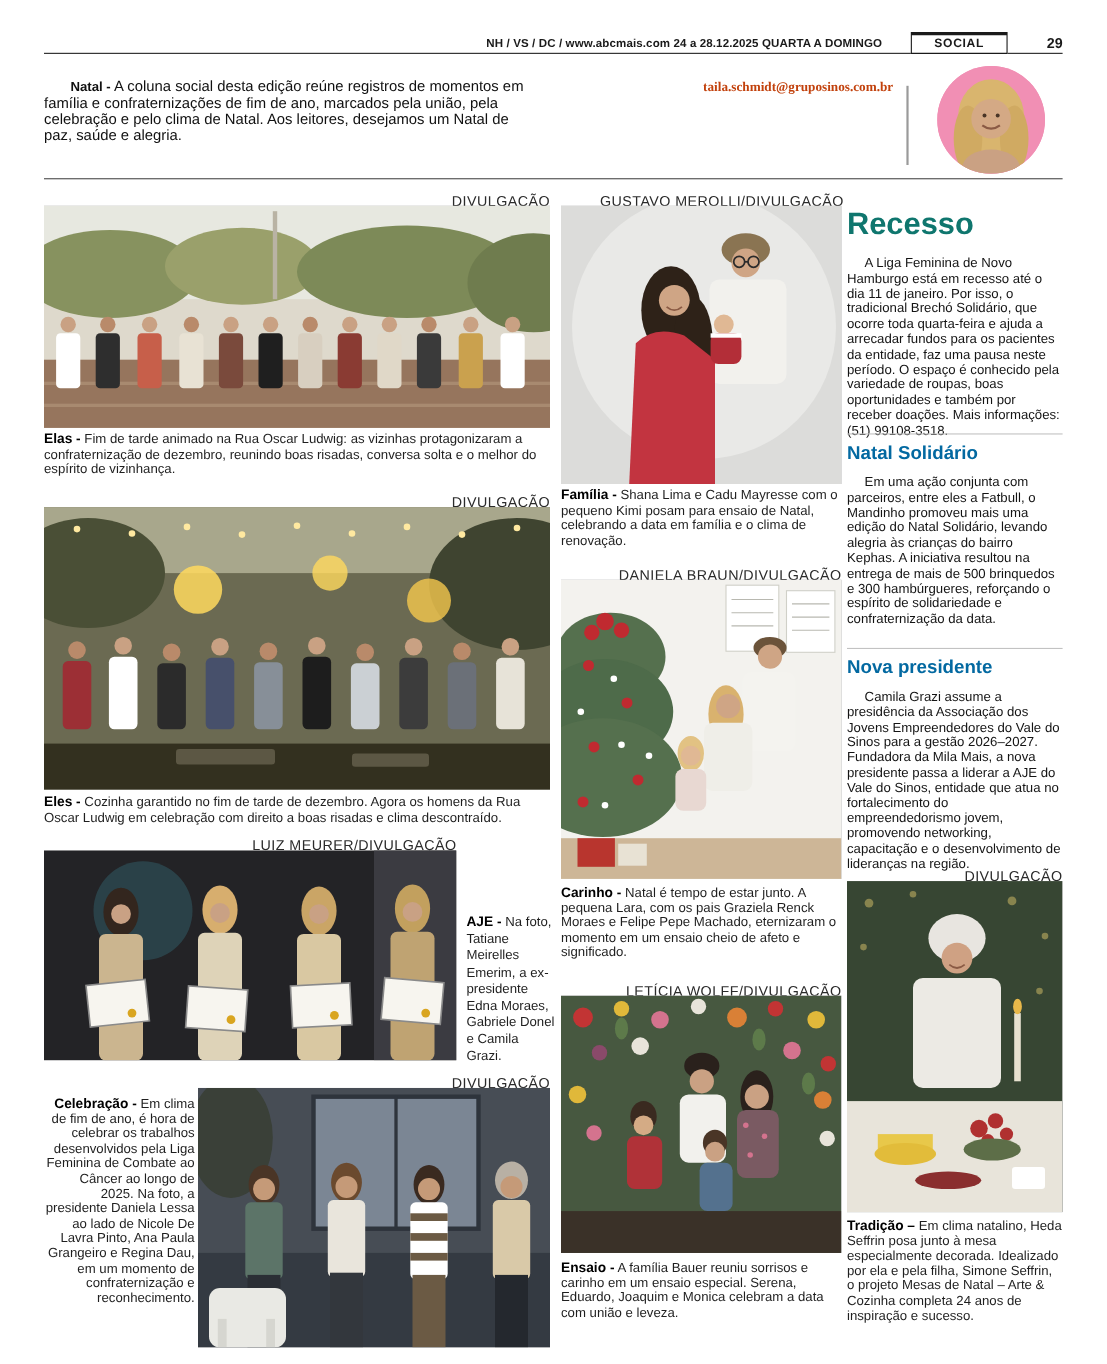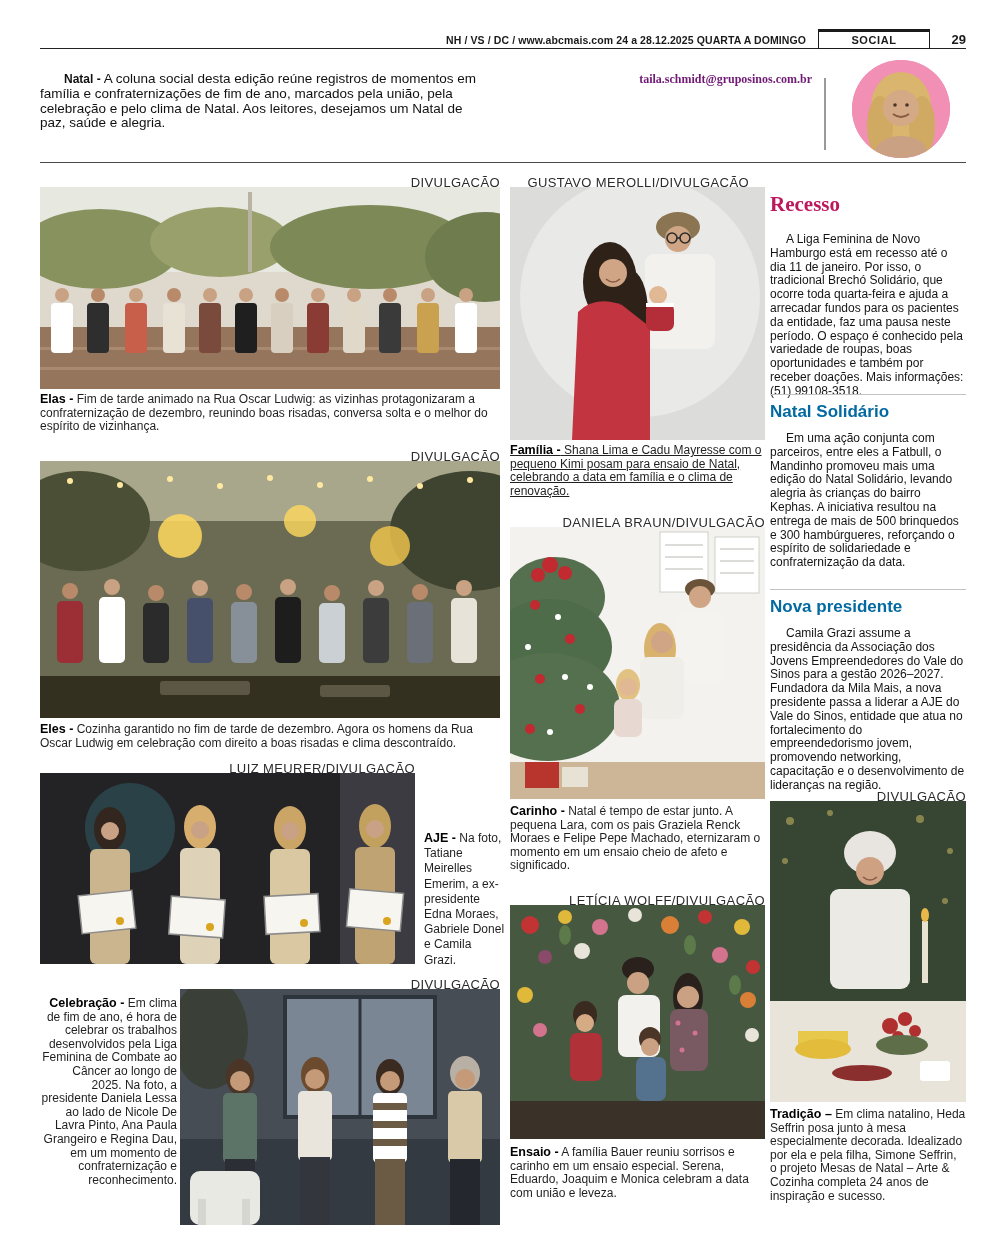--- a/index.html
+++ b/index.html
@@ -2,70 +2,70 @@
 <html><head>
 <meta charset="utf-8">
 <style>
   * { margin:0; padding:0; box-sizing:border-box; }
   html,body { width:1006px; height:1240px; }
   body {
     position:relative; background:#ffffff; color:#1a1a1a;
     font-family:"Liberation Sans", sans-serif;
     -webkit-font-smoothing:antialiased;
   }
-  .abs { position:absolute; }
+  .abs { position:absolute;gap:14px; }
 
   
   #topline { left:40px; top:29px; width:926px; display:flex; align-items:stretch; }
   #edition-info { flex:1; align-self:flex-end; text-align:right; font-size:10.5px; font-weight:700; letter-spacing:.1px; padding-right:12px; padding-bottom:3px; white-space:nowrap; }
-  #section-tab { width:112px; height:20px; border:1px solid #1a1a1a; border-top-width:3px; background:#fff; text-align:center; font-size:11px; font-weight:700; letter-spacing:.6px; line-height:16px; z-index:2; }
+  #section-tab { width:88px; height:20px; border:1px solid #1a1a1a; border-top-width:3px; background:#fff; text-align:center; font-size:11px; font-weight:700; letter-spacing:.6px; line-height:16px; z-index:2; }
   #page-number { width:36px; text-align:right; align-self:flex-end; font-size:13px; font-weight:700; padding-bottom:2px; }
   #rule-top { left:40px; top:48px; width:926px; border-top:1.6px solid #222; }
   #rule-intro { left:40px; top:162px; width:926px; border-top:1px solid #4a4a4a; }
 
   
   #intro { left:40px; top:72px; width:445px; font-size:13.5px; line-height:14.8px; color:#111; }
   #intro b { font-size:12px;margin-left:24px; }
   #masthead { left:490px; top:72px; width:322px; text-align:right; }
   #mast-title { font-family:"Liberation Serif", serif; font-weight:700; font-size:33px; line-height:36px; color:#e25066; letter-spacing:.5px; }
   #mast-byline { font-family:"Liberation Serif", serif; font-size:16.5px; line-height:20px; color:#161616; margin-top:4px; }
-  #mast-email { font-family:"Liberation Serif", serif; font-weight:700; font-size:12px; line-height:15px; color:#701a75; }
+  #mast-email { font-family:"Liberation Serif", serif; font-weight:700; font-size:12px; line-height:15px; color:#c2410c; }
   #mast-divider { left:824px; top:78px; width:1.5px; height:72px; background:#9a9a9a; }
   #avatar { left:852px; top:60px; width:98px; height:98px; border-radius:50%; overflow:hidden; background:#f18fb4; }
   #avatar svg { display:block; width:100%; height:100%; }
 
   
   .credit { font-size:13px; letter-spacing:.4px; color:#2b2b2b; text-align:right; }
   .caption { font-size:12px; line-height:13.6px; color:#1f1f1f; }
   .caption b { font-size:12.5px; color:#000; }
   .photo { position:absolute; overflow:hidden; background:#b9b9b9; }
   .photo svg { display:block; width:100%; height:100%; }
-  .headline-serif { font-family:Liberation Serif, serif; font-weight:700; font-size:21px; line-height:30px; color:#be185d; }
+  .headline-serif { font-family:Liberation Sans, sans-serif; font-weight:700; font-size:28px; line-height:30px; color:#0f766e; }
   .headline-sans { font-weight:700; font-size:17px; line-height:20px; color:#0369a1; }
   .art-body { font-size:12px; line-height:13.8px; color:#141414; text-indent:16px; }
   .col-rule { border-top:1px solid #c2c2c2; }
 
   
   #credit1 { left:40px; top:175px; width:460px; }
   #photo1  { left:40px; top:187px; width:460px; height:202px; }
   #cap1    { left:40px; top:393px; width:460px; }
   #credit2 { left:40px; top:449px; width:460px; }
   #photo2  { left:40px; top:461px; width:460px; height:257px; }
   #cap2    { left:40px; top:723px; width:460px; }
   #credit3 { left:40px; top:761px; width:375px; }
   #photo3  { left:40px; top:773px; width:375px; height:191px; }
   #cap3    { left:424px; top:831px; width:81px; line-height:15.2px; }
   #cap4    { left:40px; top:997px; width:137px; text-align:right; }
   #credit4 { left:180px; top:977px; width:320px; }
   #photo4  { left:180px; top:989px; width:320px; height:236px; }
 
   
-  #credit5 { left:494px; top:175px; width:255px; }
+  #credit5 { left:512px; top:175px; width:255px; }
   #photo5  { left:510px; top:187px; width:255px; height:253px; }
-  #cap5    { left:510px; top:444px; width:255px;text-decoration:underline; }
+  #cap5    { left:510px; top:444px; width:255px; }
   #credit6 { left:510px; top:515px; width:255px; }
   #photo6  { left:510px; top:527px; width:255px; height:272px; }
   #cap6    { left:510px; top:805px; width:255px; }
   #credit7 { left:510px; top:893px; width:255px; }
   #photo7  { left:510px; top:905px; width:255px; height:234px; }
   #cap7    { left:510px; top:1146px; width:255px; }
 
   
   #art1t { left:770px; top:189px; width:196px; }
   #art1b { left:770px; top:233px; width:196px; }

